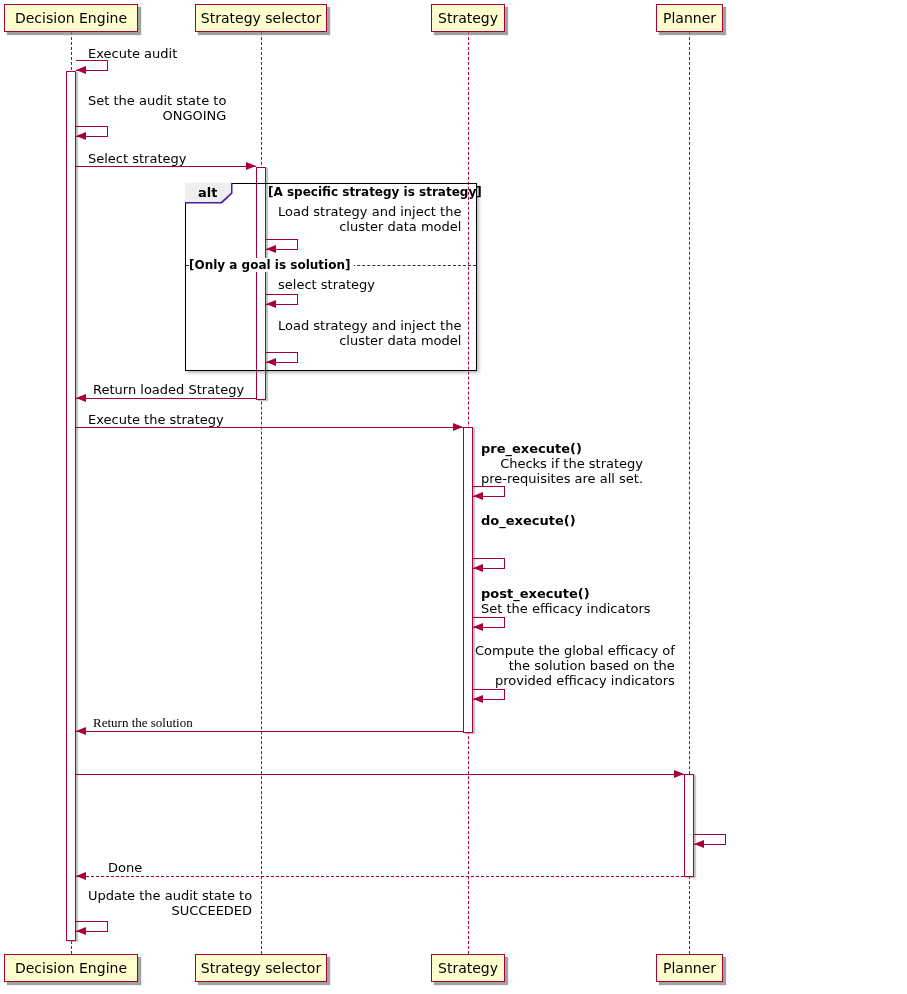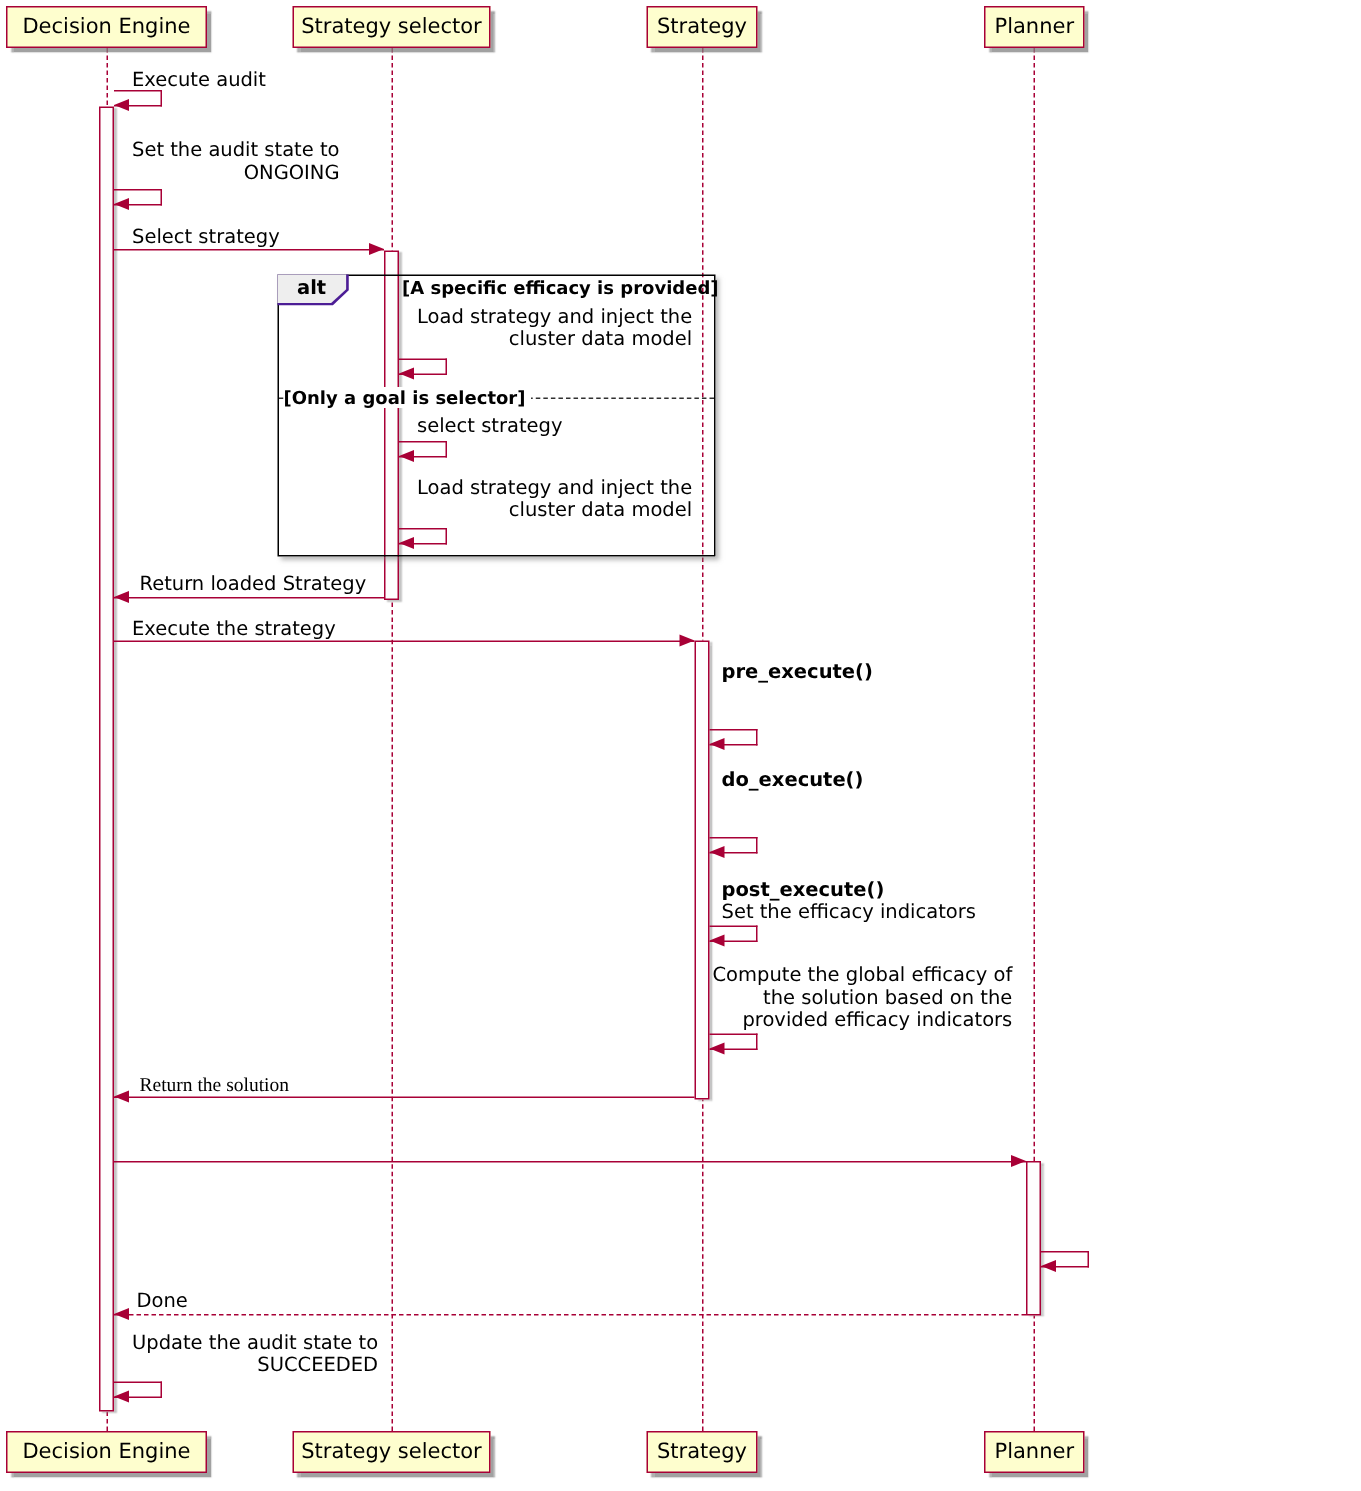--- a/index.html
+++ b/index.html
@@ -63,48 +63,50 @@
 
   <div class="msg" style="left:88px;top:151px;">Select strategy</div>
   <div class="hline" style="left:76px;top:166px;width:180px;"></div>
   <div class="ah-r" style="left:246px;top:162px;"></div>
 
   <div class="alt-frame" style="left:185px;top:183px;width:292px;height:188px;">
     <div class="alt-tab">
       <div class="alt-tab-inner">alt</div>
     </div>
   </div>
-  <div class="cond" style="left:268px;top:185px;">[A specific efficacy is provided]</div>
+  <div class="cond" style="left:268px;top:185px;">[A specific strategy is strategy]</div>
 
   <div class="msg" style="left:278px;top:204px;">Load strategy and inject the
 cluster data model</div>
   <div class="loop" style="left:266px;top:239px;"></div>
   <div class="ah-l" style="left:266px;top:245px;"></div>
 
   <div class="divider" style="left:186px;top:265px;width:290px;"></div>
-  <div class="divider-label" style="left:189px;top:258px;">[Only a goal is selector]</div>
+  <div class="divider-label" style="left:189px;top:258px;">[Only a goal is solution]</div>
 
   <div class="msg" style="left:278px;top:277px;">select strategy</div>
   <div class="loop" style="left:266px;top:294px;"></div>
   <div class="ah-l" style="left:266px;top:300px;"></div>
 
   <div class="msg" style="left:278px;top:318px;">Load strategy and inject the
 cluster data model</div>
   <div class="loop" style="left:266px;top:352px;"></div>
   <div class="ah-l" style="left:266px;top:358px;"></div>
 
   <div class="msg" style="left:93px;top:382px;">Return loaded Strategy</div>
   <div class="hline" style="left:76px;top:398px;width:180px;"></div>
   <div class="ah-l" style="left:76px;top:394px;"></div>
 
   <div class="msg" style="left:88px;top:412px;">Execute the strategy</div>
   <div class="hline" style="left:76px;top:427px;width:387px;"></div>
   <div class="ah-r" style="left:453px;top:423px;"></div>
 
   <div class="msg b" style="left:481px;top:441px;">pre_execute()</div>
+  <div class="msg" style="left:481px;top:456px;">Checks if the strategy
+pre-requisites are all set.</div>
   <div class="loop" style="left:473px;top:486px;"></div>
   <div class="ah-l" style="left:473px;top:492px;"></div>
 
   <div class="msg b" style="left:481px;top:513px;">do_execute()</div>
   <div class="loop" style="left:473px;top:558px;"></div>
   <div class="ah-l" style="left:473px;top:564px;"></div>
 
   <div class="msg b" style="left:481px;top:586px;">post_execute()</div>
   <div class="msg" style="left:481px;top:601px;">Set the efficacy indicators</div>
   <div class="loop" style="left:473px;top:617px;"></div>
@@ -119,21 +121,21 @@
   <div class="msg" style="left:93px;top:715px;font-family:Liberation Serif, serif;">Return the solution</div>
   <div class="hline" style="left:76px;top:731px;width:387px;"></div>
   <div class="ah-l" style="left:76px;top:727px;"></div>
 
   <div class="hline" style="left:76px;top:774px;width:608px;"></div>
   <div class="ah-r" style="left:674px;top:770px;"></div>
 
   <div class="loop" style="left:694px;top:834px;"></div>
   <div class="ah-l" style="left:694px;top:840px;"></div>
 
-  <div class="msg" style="left:91px;top:860px;">Done</div>
+  <div class="msg" style="left:108px;top:860px;">Done</div>
   <div class="hline dashed" style="left:76px;top:876px;width:608px;"></div>
   <div class="ah-l" style="left:76px;top:872px;"></div>
 
   <div class="msg" style="left:88px;top:888px;">Update the audit state to
 SUCCEEDED</div>
   <div class="loop" style="left:76px;top:921px;"></div>
   <div class="ah-l" style="left:76px;top:927px;"></div>
 
   <div class="participant" style="left:4px;top:4px;width:134px;">Decision Engine</div>
   <div class="participant" style="left:195px;top:4px;width:132px;">Strategy selector</div>

